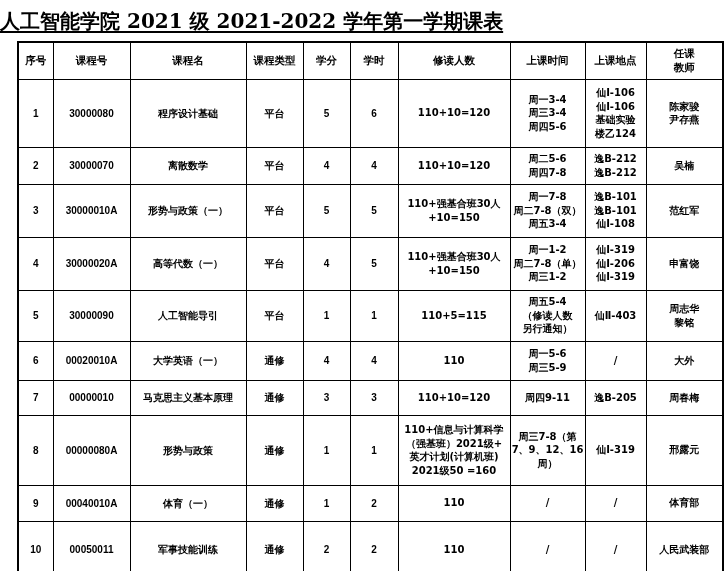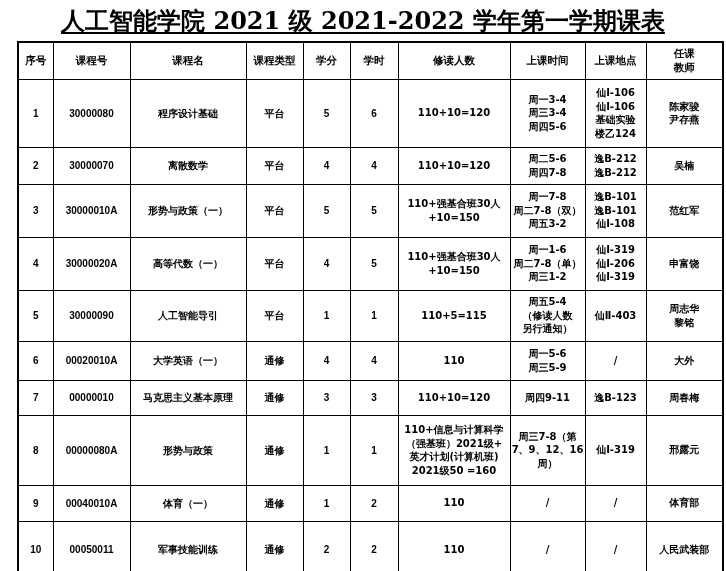--- a/index.html
+++ b/index.html
@@ -1,21 +1,21 @@
 <!DOCTYPE html>
 <html><head>
 <meta charset="utf-8">
 <style>
   html, body { margin: 0; padding: 0; background: #ffffff; }
   body { width: 726px; height: 571px; position: relative; overflow: hidden;
          font-family: "DejaVu Sans", "Liberation Sans", sans-serif; color: #000; }
   .title {
-    position: absolute; left: 0; top: 8px; width: 726px; text-align: center;
+    position: absolute; left: 0; top: 8px; width: 726px; text-align: left;
     font-family: "DejaVu Serif", "Liberation Serif", serif;
-    font-size: 24px; font-weight: bold; line-height: 26px;
+    font-size: 20px; font-weight: bold; line-height: 26px;
   }
   .title span { text-decoration: underline; text-underline-offset: 3px; text-decoration-thickness: 2px; }
   table.sched {
     position: absolute; left: 17px; top: 41px;
     border-collapse: collapse; table-layout: fixed;
     border: 2px solid #000;
   }
   table.sched td, table.sched th {
     border: 1.5px solid #000; text-align: center; vertical-align: middle;
     padding: 0 1px; font-size: 10px; font-weight: bold; line-height: 13px;
@@ -118,21 +118,21 @@
         <td>平台</td>
         <td class="num">5</td>
         <td class="num">5</td>
         <td class="multi">
           <div>110+强基合班30人</div>
           <div>+10=150</div>
         </td>
         <td class="multi">
           <div>周一7-8</div>
           <div>周二7-8（双）</div>
-          <div>周五3-2</div>
+          <div>周五3-4</div>
         </td>
         <td class="multi">
           <div>逸B-101</div>
           <div>逸B-101</div>
           <div>仙Ⅰ-108</div>
         </td>
         <td class="multi">
           <div>范红军</div>
         </td>
       </tr>
@@ -141,21 +141,21 @@
         <td class="num">30000020A</td>
         <td>高等代数（一）</td>
         <td>平台</td>
         <td class="num">4</td>
         <td class="num">5</td>
         <td class="multi">
           <div>110+强基合班30人</div>
           <div>+10=150</div>
         </td>
         <td class="multi">
-          <div>周一1-6</div>
+          <div>周一1-2</div>
           <div>周二7-8（单）</div>
           <div>周三1-2</div>
         </td>
         <td class="multi">
           <div>仙Ⅰ-319</div>
           <div>仙Ⅰ-206</div>
           <div>仙Ⅰ-319</div>
         </td>
         <td class="multi">
           <div>申富饶</div>
@@ -212,21 +212,21 @@
         <td>通修</td>
         <td class="num">3</td>
         <td class="num">3</td>
         <td class="multi">
           <div>110+10=120</div>
         </td>
         <td class="multi">
           <div>周四9-11</div>
         </td>
         <td class="multi">
-          <div>逸B-123</div>
+          <div>逸B-205</div>
         </td>
         <td class="multi">
           <div>周春梅</div>
         </td>
       </tr>
       <tr style="height: 70px;">
         <td class="num">8</td>
         <td class="num">00000080A</td>
         <td>形势与政策</td>
         <td>通修</td>

